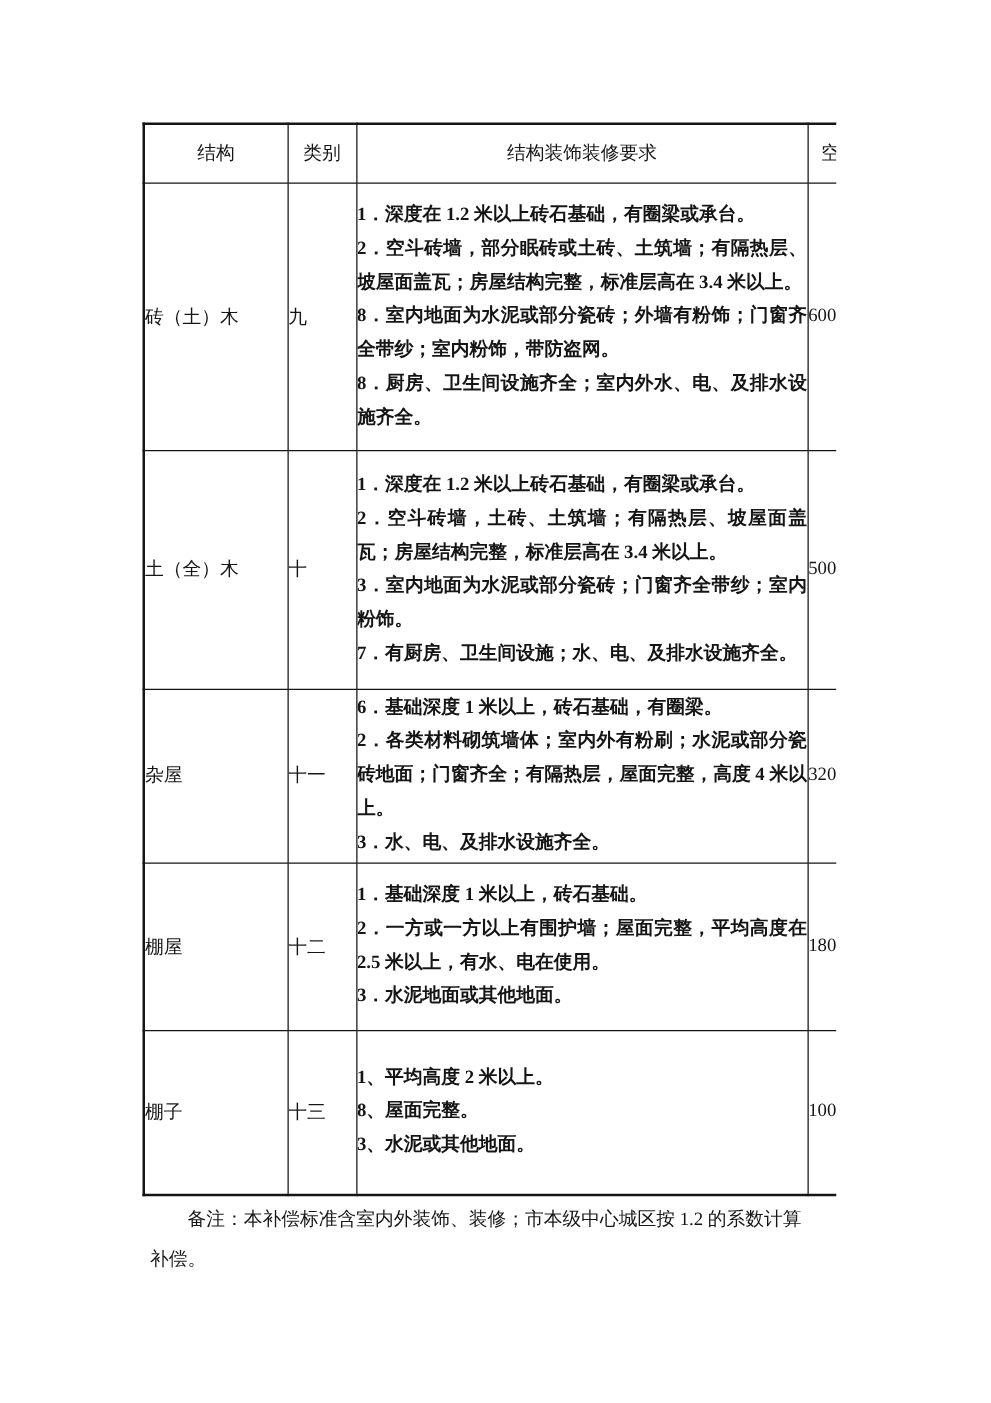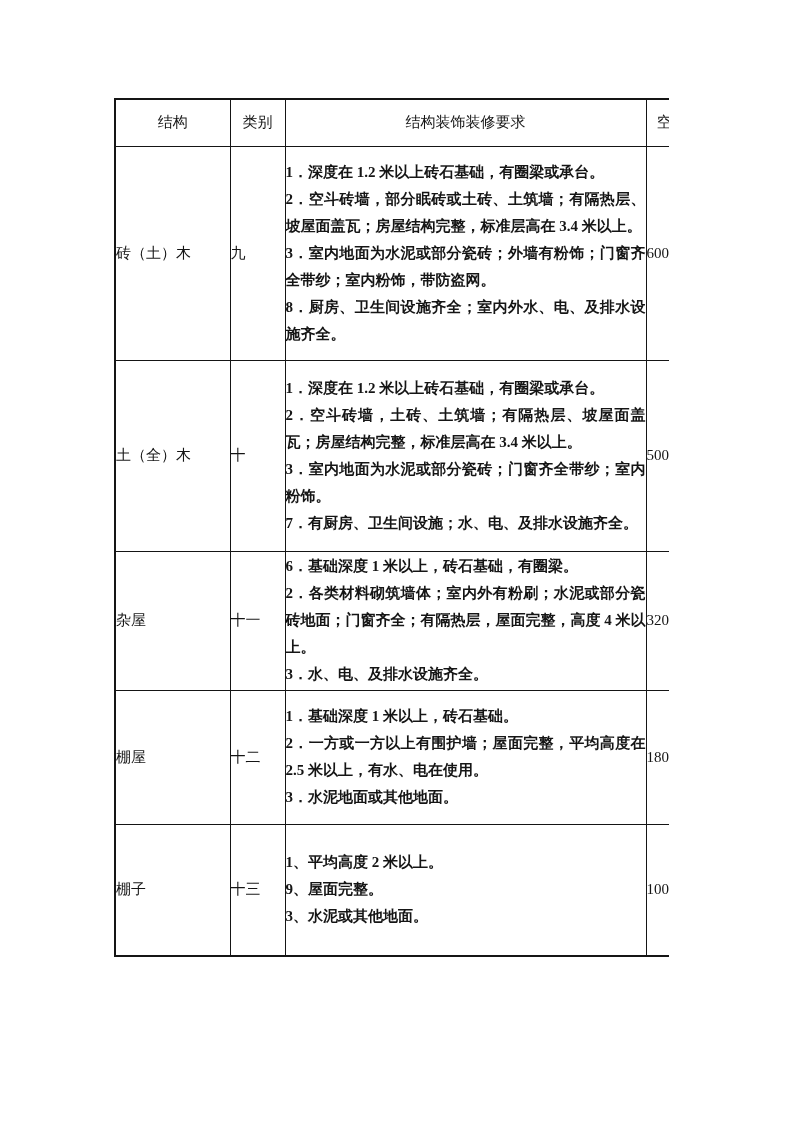--- a/index.html
+++ b/index.html
@@ -92,21 +92,21 @@
         <th class="hcell">结构装饰装修要求</th>
         <th class="hcell">空斗砖墙</th>
       </tr>
 
       <tr class="r0">
         <td class="cell-center">砖（土）木</td>
         <td class="cell-center">九</td>
         <td class="cell-req">
           <p>1．深度在 1.2 米以上砖石基础，有圈梁或承台。</p>
           <p>2．空斗砖墙，部分眠砖或土砖、土筑墙；有隔热层、坡屋面盖瓦；房屋结构完整，标准层高在 3.4 米以上。</p>
-          <p>3．室内地面为水泥或部分瓷砖；外墙有粉饰；门窗齐全带纱；室内粉饰，带防盗网。</p>
+          <p>8．室内地面为水泥或部分瓷砖；外墙有粉饰；门窗齐全带纱；室内粉饰，带防盗网。</p>
           <p>8．厨房、卫生间设施齐全；室内外水、电、及排水设施齐全。</p>
         </td>
         <td class="cell-center">600</td>
       </tr>
 
       <tr class="r1">
         <td class="cell-center">土（全）木</td>
         <td class="cell-center">十</td>
         <td class="cell-req">
           <p>1．深度在 1.2 米以上砖石基础，有圈梁或承台。</p>
@@ -137,22 +137,26 @@
           <p>3．水泥地面或其他地面。</p>
         </td>
         <td class="cell-center">180</td>
       </tr>
 
       <tr class="r4">
         <td class="cell-center">棚子</td>
         <td class="cell-center">十三</td>
         <td class="cell-req">
           <p>1、平均高度 2 米以上。</p>
-          <p>9、屋面完整。</p>
+          <p>8、屋面完整。</p>
           <p>3、水泥或其他地面。</p>
         </td>
         <td class="cell-center">100</td>
       </tr>
     </tbody>
   </table>
 
+  <div class="note">
+    <div class="note-line-first">备注：本补偿标准含室内外装饰、装修；市本级中心城区按 1.2 的系数计算</div>
+    <div class="note-line-rest">补偿。</div>
+  </div>
 
 </div>
 
 </body></html>

